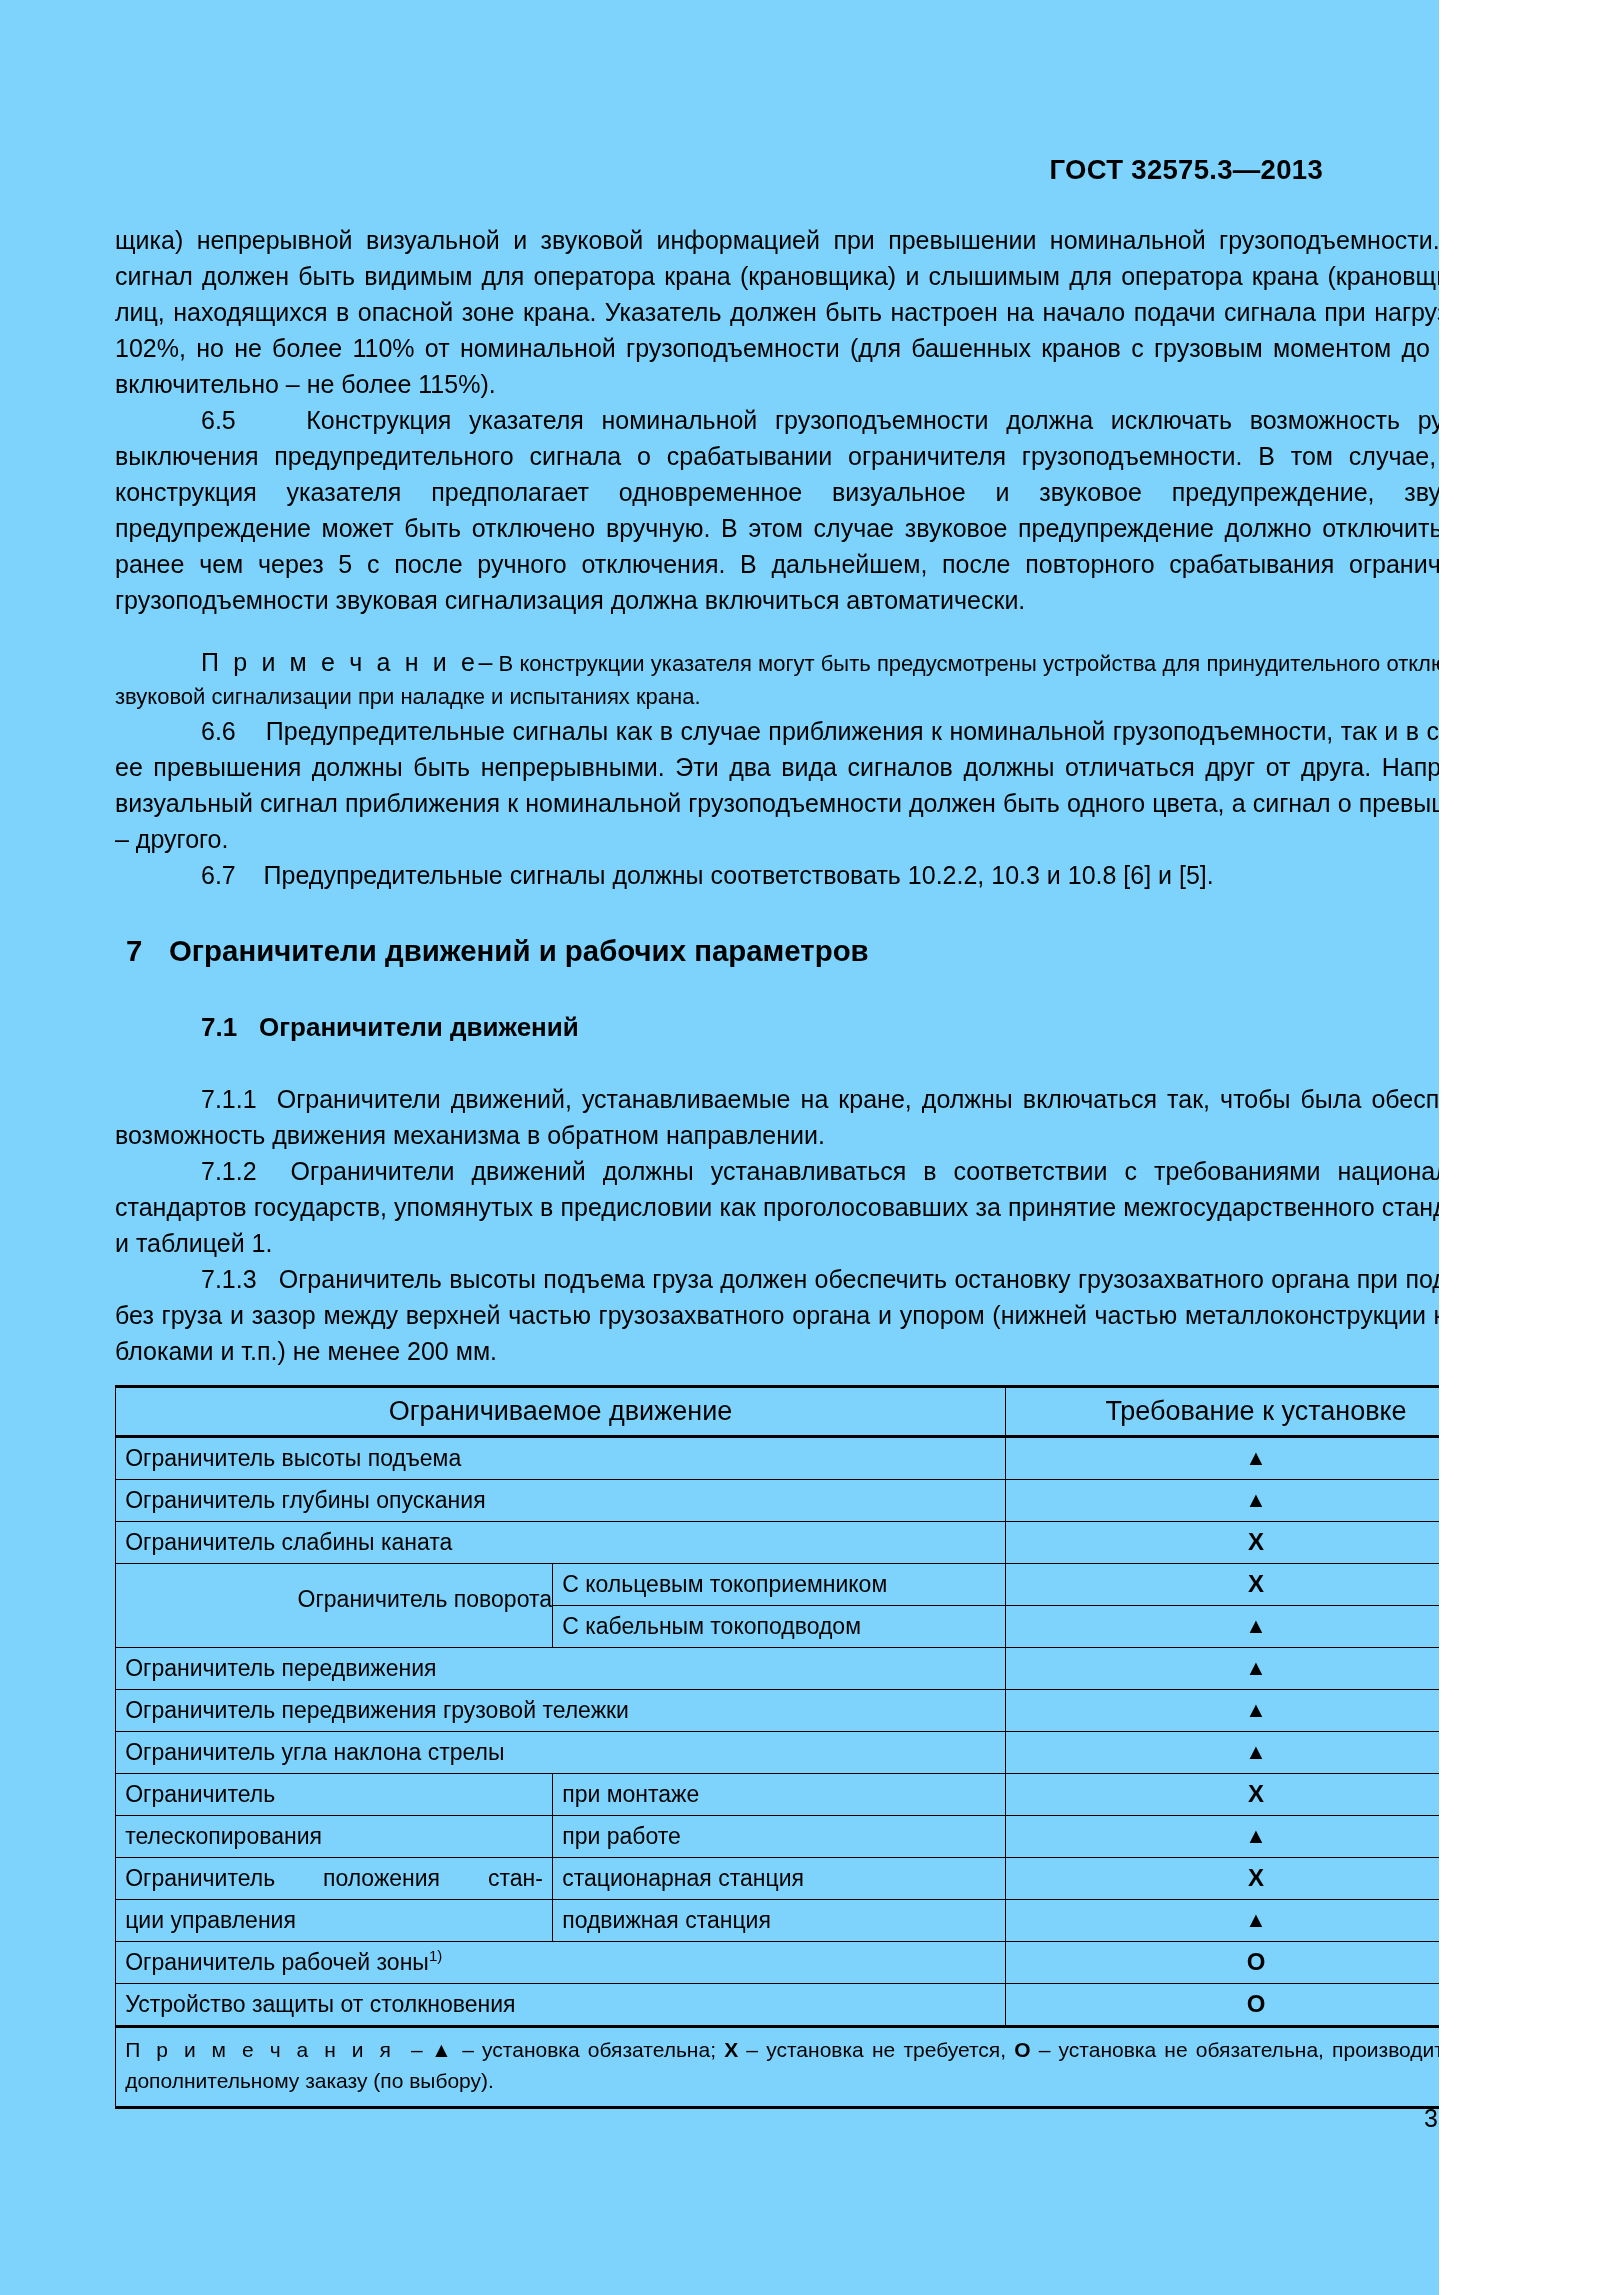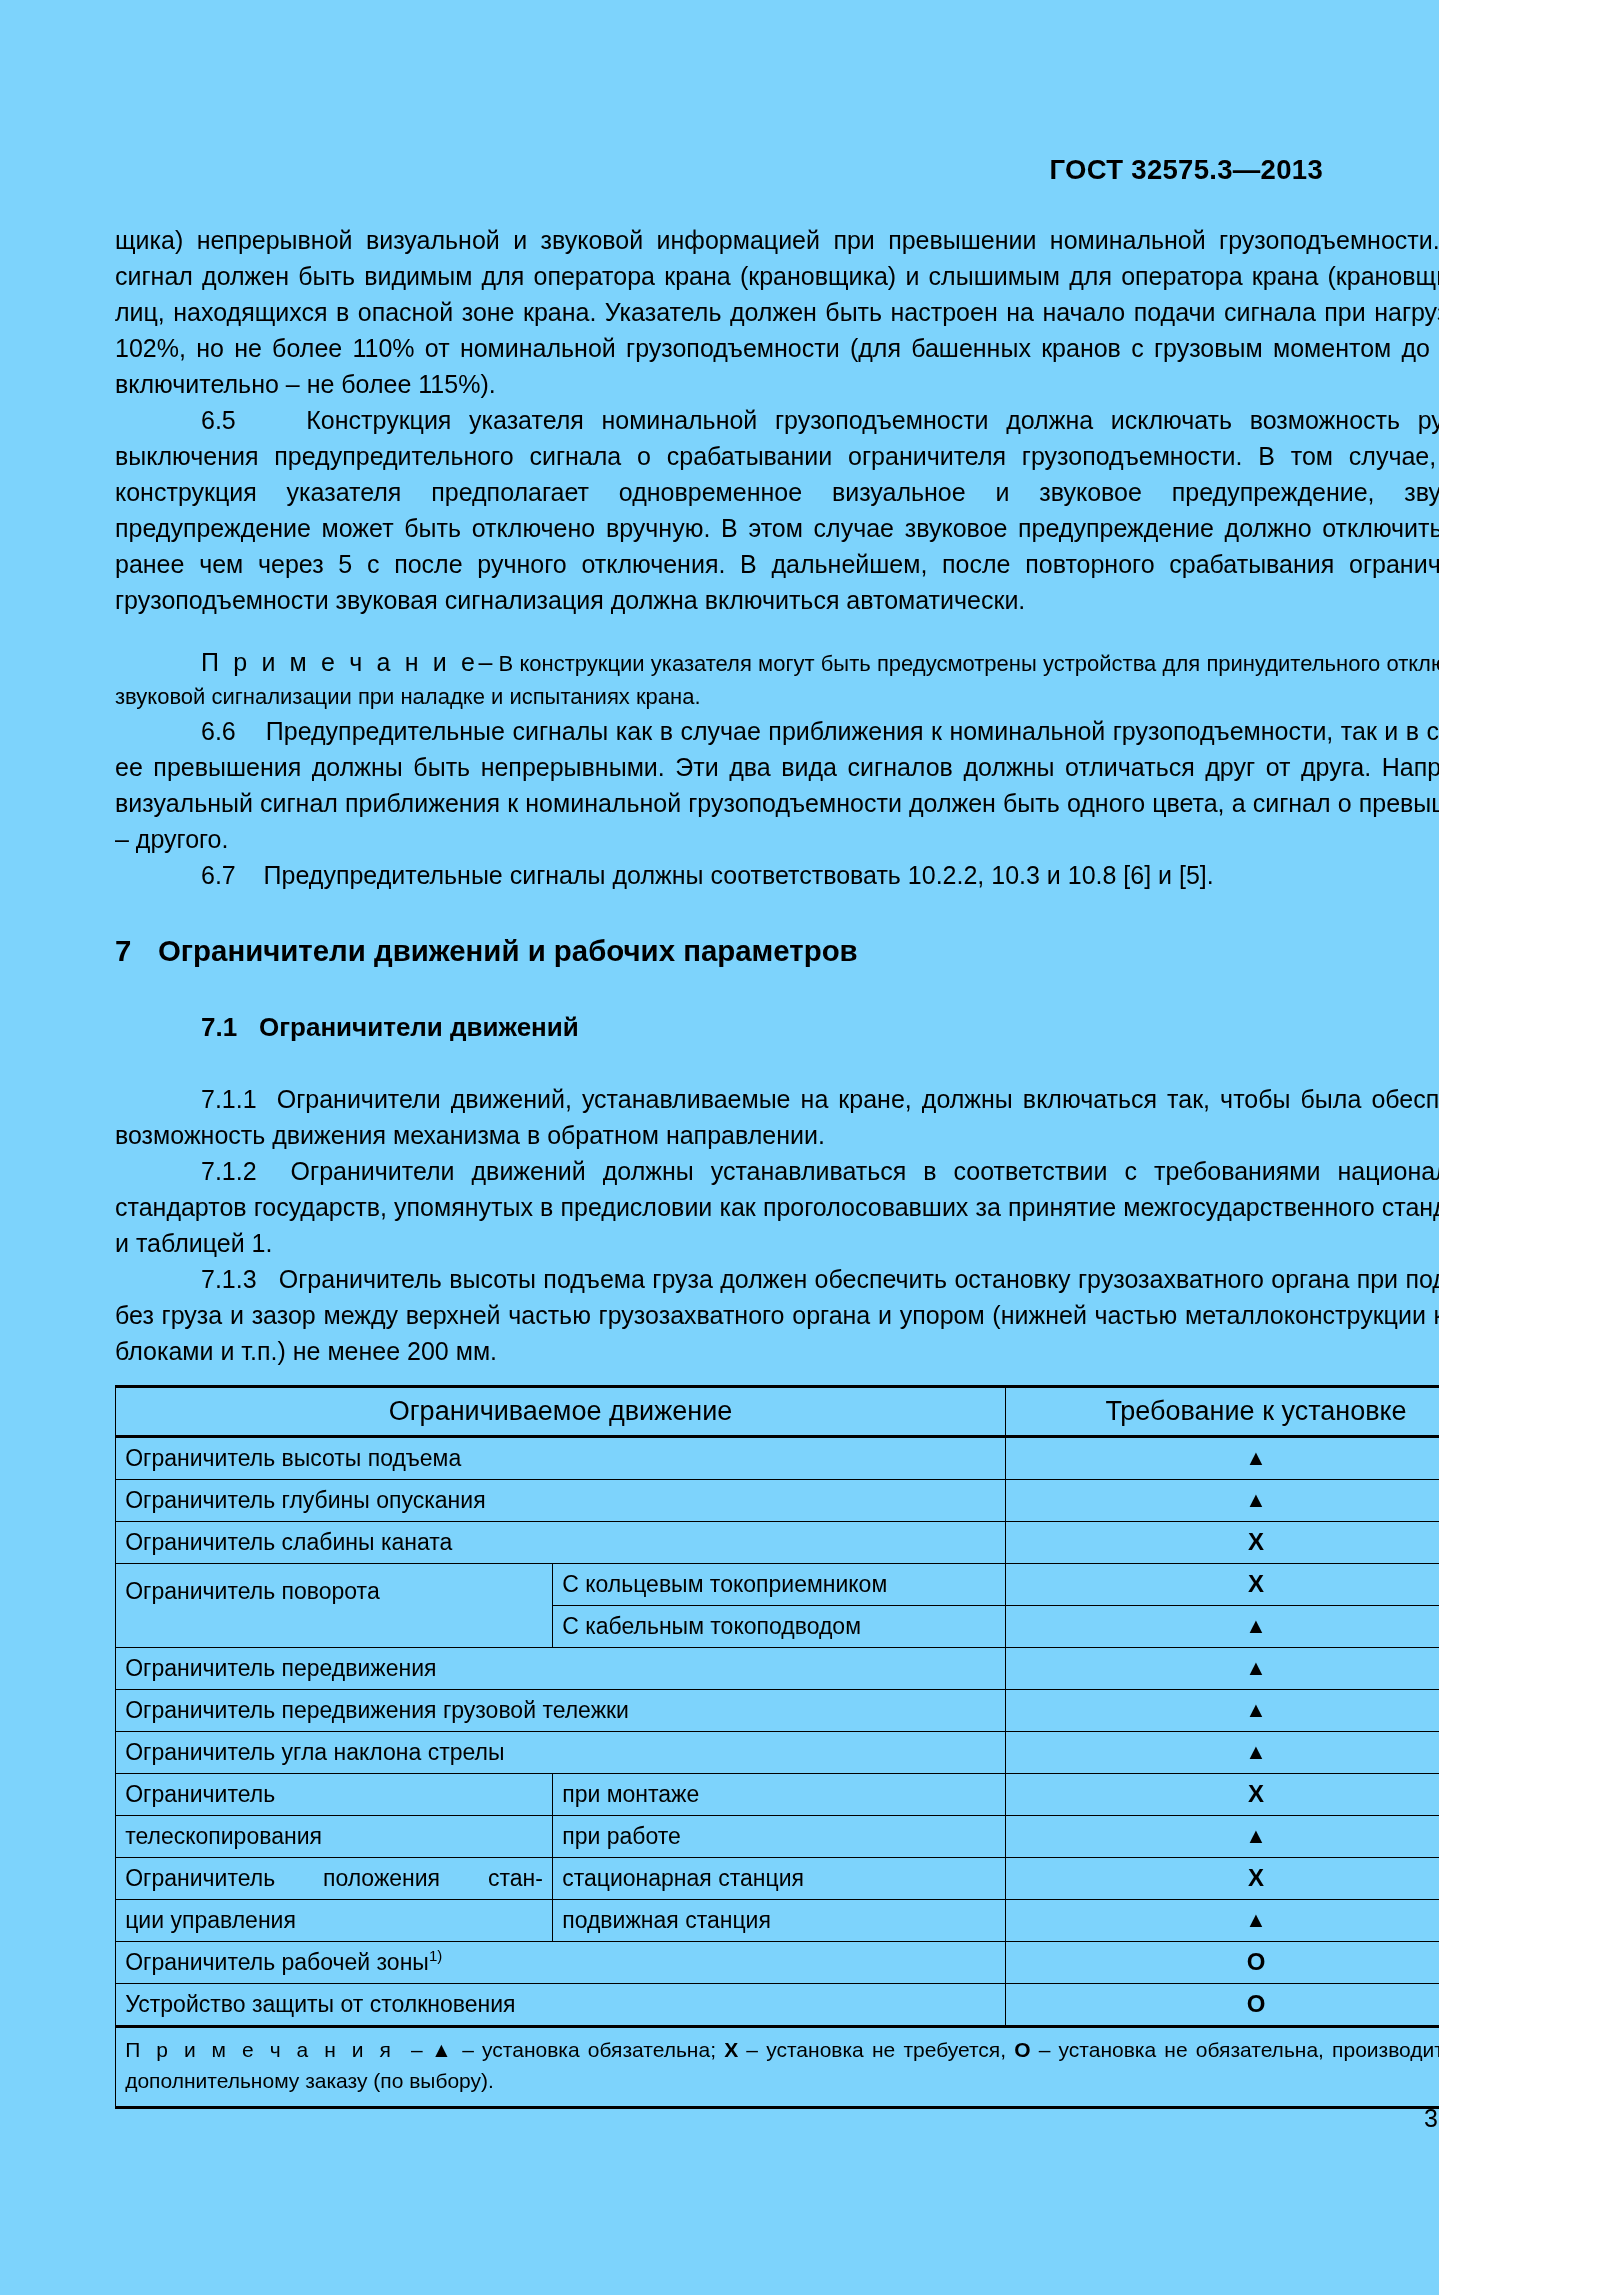--- a/index.html
+++ b/index.html
@@ -58,21 +58,21 @@
     padding-left: 86px;
   }
   .note-block .note-lead {
     font-size: 25px;
   }
 
   .gap-before-66 { margin-top: 29px; }
 
   
   h2.sec-h {
-    margin: 0;
+    margin: 11px;
     font-size: 29.4px;
     font-weight: bold;
     line-height: 37px;
   }
   h2.sec-h .num { display: inline-block; width: 43px; }
   .sec7-wrap { margin-top: 39px; }
 
   h3.sub-h {
     margin: 0;
     font-size: 26px;
@@ -140,24 +140,24 @@
   }
   .t1 td.mark {
     text-align: center;
     font-weight: bold;
     height: 41px;
     font-size: 24px;
   }
   .t1 td.mark.tri { font-size: 21.6px; }
 
   .t1 td.rowspan-lbl {
-    text-align: left;
+    text-align: right;
     padding-left: 9.2px;
     vertical-align: top;
-    padding-top: 14px;
+    padding-top: 22px;
   }
 
   sup.fn {
     font-size: 15px;
     vertical-align: super;
     line-height: 0;
   }
 
   .t1 td.footer-cell {
     border-top: 3.3px solid #000;

